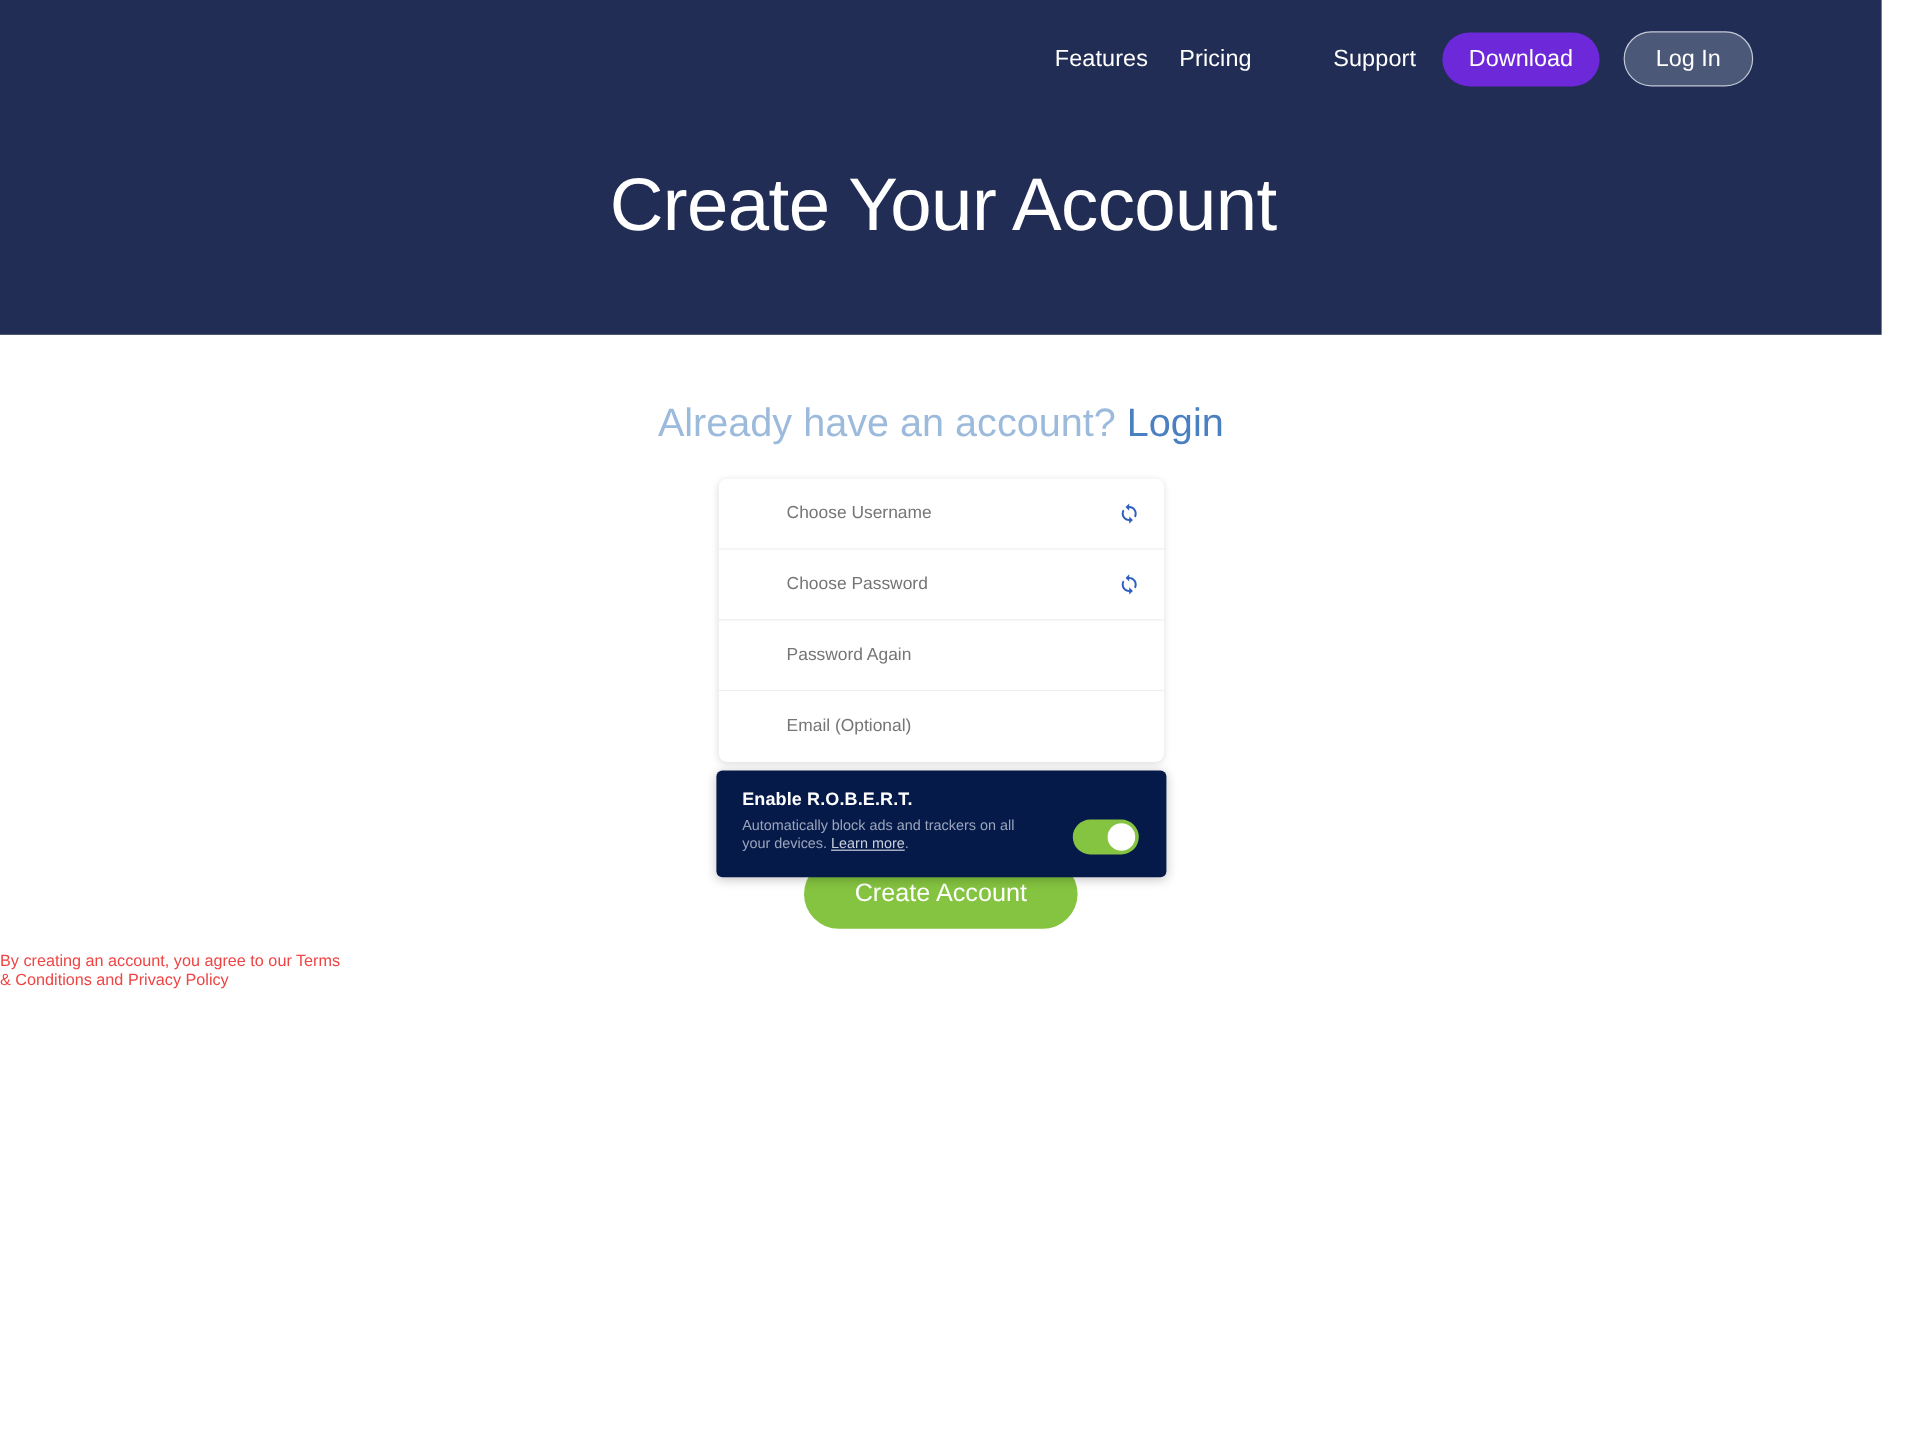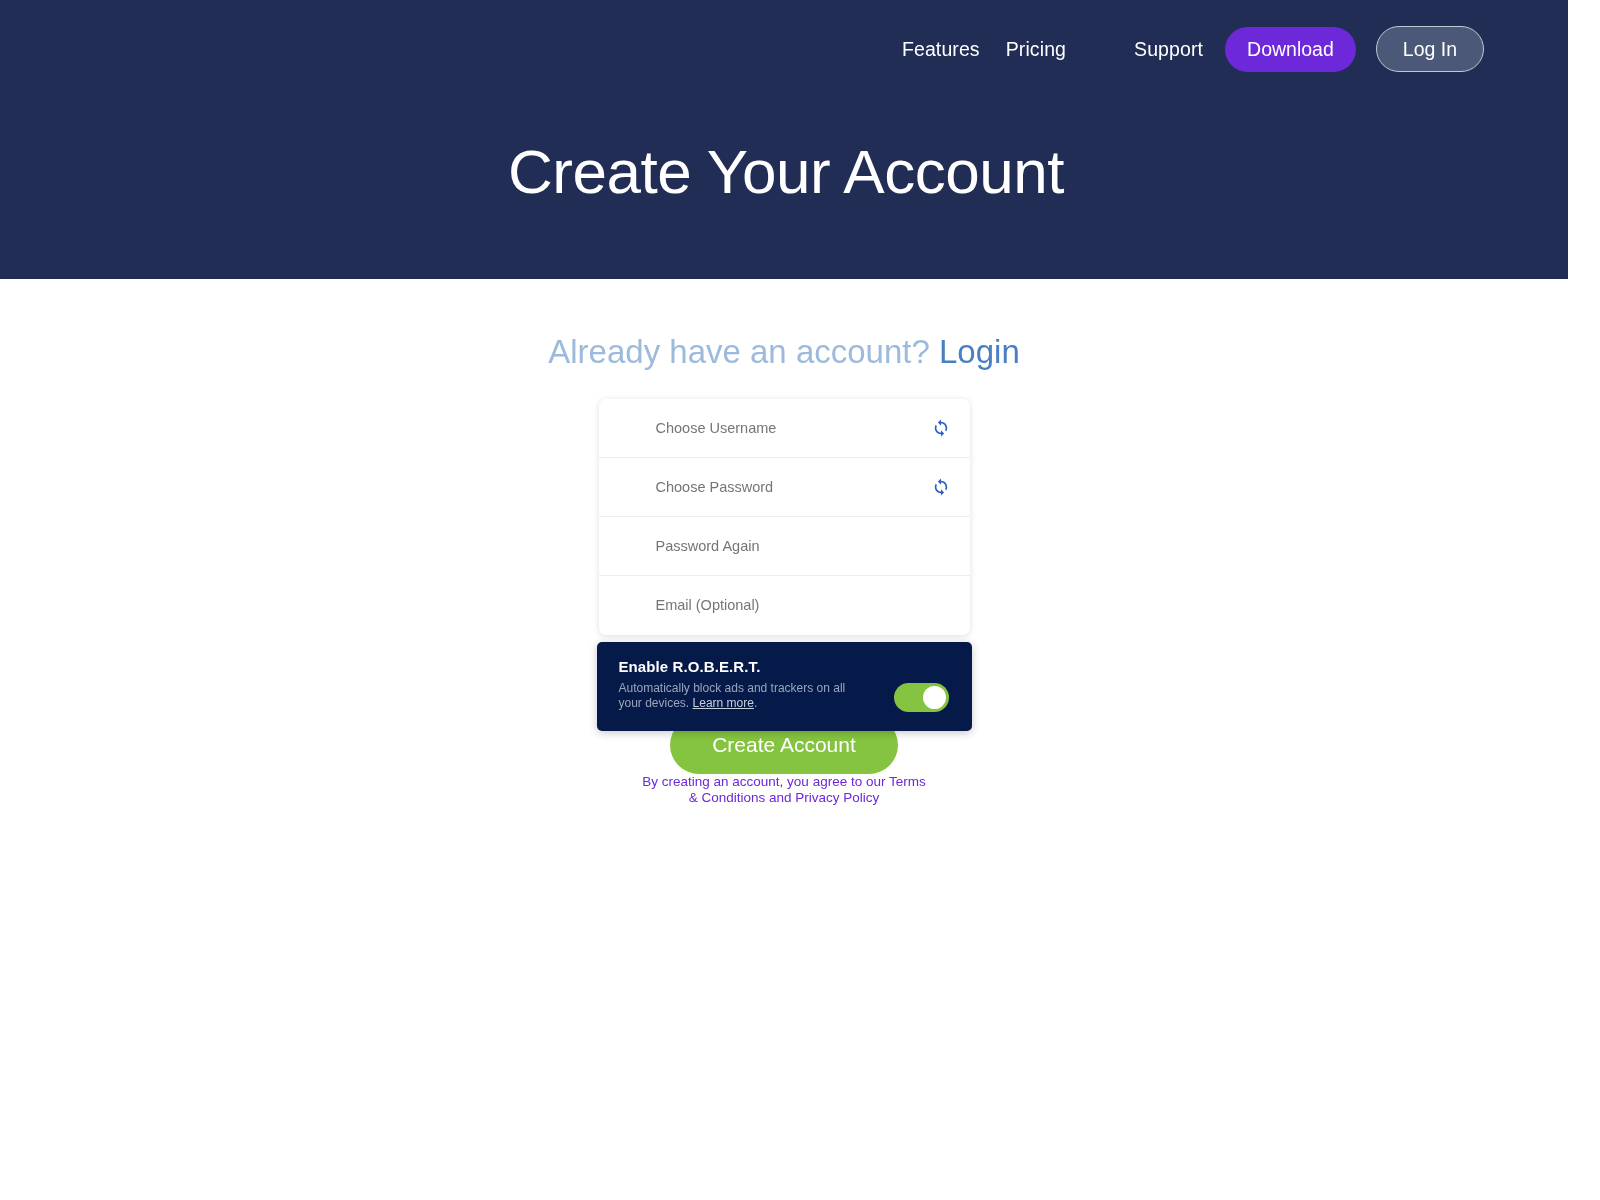--- a/index.html
+++ b/index.html
@@ -25,21 +25,21 @@
     position: relative;
   }
   .nav-bar {
     position: absolute;
     top: 0;
     right: 0;
     height: 98px;
     display: flex;
     align-items: center;
     justify-content: flex-end;
-    padding-right: 84px;
+    padding-right: 107px;
   }
   .nav-link {
     color: #ffffff;
     font-size: 19.5px;
     text-decoration: none;
     margin-right: 26px;
     white-space: nowrap;
     letter-spacing: 0.1px;
   }
   .nav-link:last-of-type { margin-right: 0; margin-left: 42px; }
@@ -224,23 +224,23 @@
     border: none;
     border-radius: 34px;
     font-size: 21px;
     font-family: "Liberation Sans", sans-serif;
     padding: 0 42px;
     height: 58px;
     line-height: 58px;
     cursor: pointer;
   }
   .terms-text {
-    text-align: center;
+    margin-top: 19px;
     font-size: 13.5px;
-    color: #6d28d9;
+    color: #ef4444;
     line-height: 1.25;
   }
   .terms-text .tline { display: block; }
 </style>
 </head>
 <body>
 
 <header class="site-header">
 
   <nav class="nav-bar">

